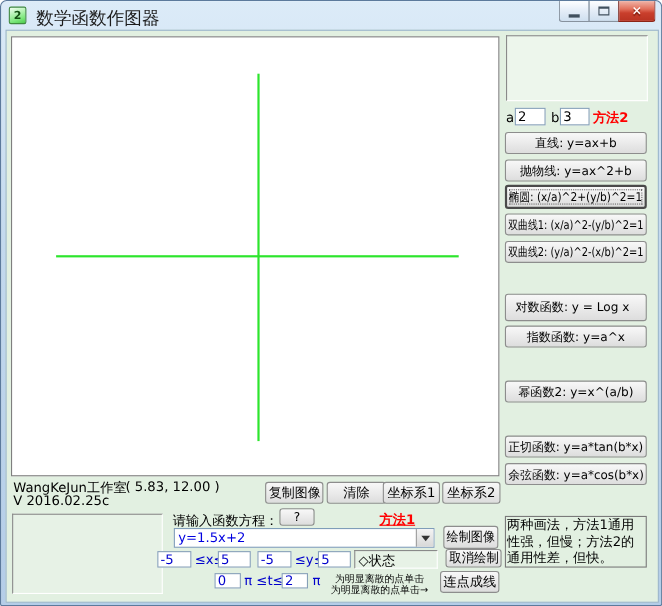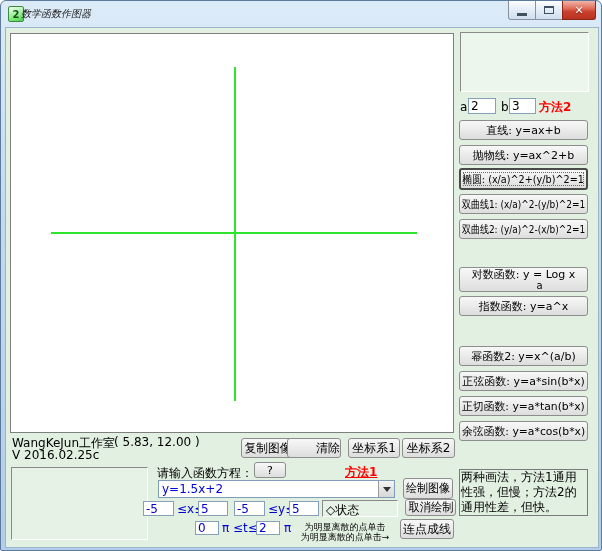--- a/index.html
+++ b/index.html
@@ -12,21 +12,21 @@
     overflow:hidden;
   }
   .titlebar{position:absolute;left:0;top:0;width:100%;height:26px;}
   .app-icon{
     position:absolute;left:7px;top:5px;width:16px;height:16px;
     background:linear-gradient(160deg,#f2fff2,#7ee87e 70%,#4ccc4c);
     border:1px solid #3f8a3f;border-radius:2px;
     font-size:10px;font-weight:bold;color:#145214;
     display:flex;align-items:center;justify-content:center;
   }
-  .title-text{position:absolute;left:20px;top:6px;font-size:10px;color:#1c1c1c;white-space:nowrap;font-style:italic;}
+  .title-text{position:absolute;left:32px;top:6px;font-size:16px;color:#1c1c1c;white-space:nowrap;}
   .wbtn{position:absolute;top:0;height:19px;border:1px solid #87929e;border-top:none;
     display:flex;align-items:center;justify-content:center;cursor:pointer;}
   .wbtn.min{left:507px;width:28px;border-radius:0 0 0 3px;
     background:linear-gradient(180deg,#fdfeff,#e6eef8 45%,#cfdfef);}
   .wbtn.max{left:534px;width:28px;
     background:linear-gradient(180deg,#fdfeff,#e6eef8 45%,#cfdfef);}
   .wbtn.close{left:561px;width:34px;border-radius:0 0 3px 0;
     background:linear-gradient(180deg,#f0b3a6 0%,#e2705c 40%,#c93f2c 60%,#b93322 100%);
     border-color:#8c2417;}
   .glyph-min{width:10px;height:3px;background:#41505e;margin-top:8px;}
@@ -46,21 +46,21 @@
   .lab.small{font-size:9px;line-height:10px;}
   .btn{
     position:absolute;background:linear-gradient(180deg,#f8f8f8,#ececec 45%,#dddddd);
     border:1px solid #8d8d8d;border-radius:3px;font-size:12px;color:#000;
     display:flex;align-items:center;justify-content:center;cursor:pointer;
     font-family:"DejaVu Sans","Liberation Sans",sans-serif;padding:0;white-space:nowrap;overflow:hidden;
   }
   .btn span{white-space:nowrap;display:inline-block;}
   .fnbtn{left:453px;width:129px;height:20px;font-size:11px;}
   .btn.focused{border:2px solid #4a4a4a;outline:1px dotted #6a6a6a;outline-offset:-5px;}
-  .btn.logbtn{flex-direction:column;line-height:11px;justify-content:center;}
+  .btn.logbtn{flex-direction:row;line-height:11px;justify-content:center;}
   .log-sub{display:block;transform:translateX(16px);font-size:10px;}
   .tb{position:absolute;border:1px solid #86a0b8;background:#fff;font-size:12px;color:#000;
     padding:0 2px;font-family:"DejaVu Sans","Liberation Sans",sans-serif;}
   .tb.blue{color:#0000cc;}
   .combo{position:absolute;left:152px;top:452px;width:237px;height:18px;background:#fff;
     border:1px solid #7f9db9;cursor:pointer;}
   .combo-text{position:absolute;left:3px;top:1px;font-size:12px;color:#0000e0;white-space:nowrap;}
   .combo-arrow{position:absolute;right:0;top:0;width:16px;height:16px;
     background:linear-gradient(180deg,#f4f4f4,#d8d8d8);border-left:1px solid #9a9a9a;
     display:flex;align-items:center;justify-content:center;}
@@ -99,21 +99,21 @@
       <div class="axis" style="left:40px;top:198px;width:366px;height:2px;background:#2de52d;"></div>
     </div>
 
     <span class="lab" style="left:6px;top:407px;">WangKeJun工作室</span>
     <span class="lab" style="left:108px;top:407px;">(  5.83,  12.00  )</span>
     <span class="lab" style="left:6px;top:420px;">V 2016.02.25c</span>
 
     <button class="btn fit" style="left:235px;top:410px;width:53px;height:20px;">
         <span style="transform: scaleX(0.979167); transform-origin: center center;">复制图像</span>
       </button>
-    <button class="btn fit" style="left:281px;top:410px;width:54px;height:20px;justify-content:flex-end;">
+    <button class="btn fit" style="left:291px;top:410px;width:54px;height:20px;">
         <span>清除</span>
       </button>
     <button class="btn fit" style="left:342px;top:410px;width:52px;height:20px;">
         <span>坐标系1</span>
       </button>
     <button class="btn fit" style="left:396px;top:410px;width:53px;height:20px;">
         <span>坐标系2</span>
       </button>
 
     <div class="sunken" style="position:absolute;left:5px;top:439px;width:137px;height:73px;background:#e7f2e6;"></div>
@@ -186,23 +186,20 @@
     <button class="btn fnbtn fit logbtn" style="top:239px;height:25px;">
       <span>对数函数: y = Log  x</span>
       <span class="log-sub">a</span>
     </button>
     <button class="btn fnbtn fit" style="top:268px;align-items:center;">
         <span>指数函数: y=a^x</span>
       </button>
     <button class="btn fnbtn fit" style="top:318px;">
         <span>幂函数2: y=x^(a/b)</span>
       </button>
-    <button class="btn fnbtn fit" style="top:343px;">
-        <span>正弦函数: y=a*sin(b*x)</span>
-      </button>
     <button class="btn fnbtn fit" style="top:393px;">
         <span style="transform: scaleX(0.984); transform-origin: center center;">余弦函数: y=a*cos(b*x)</span>
       </button>
     <button class="btn fnbtn fit" style="top:368px;">
         <span style="transform: scaleX(0.984); transform-origin: center center;">正切函数: y=a*tan(b*x)</span>
       </button>
 
     <div class="notebox">
       <span>两种画法，方法1通用性强，但慢；方法2的通用性差，但快。</span>
     </div>

